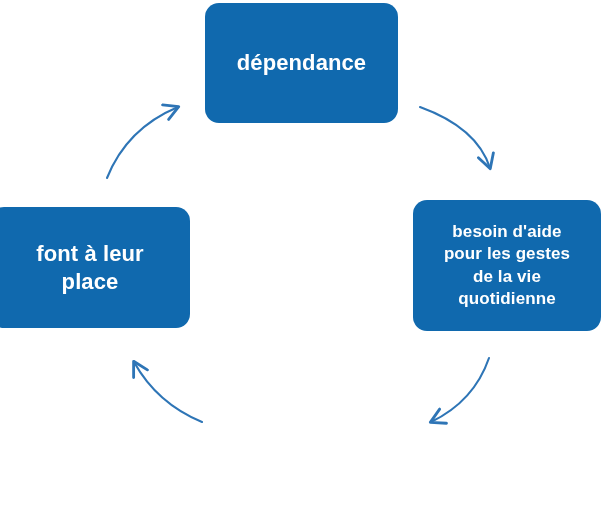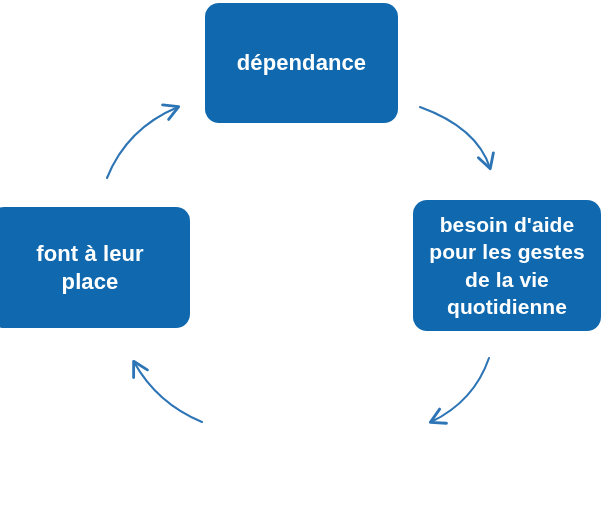--- a/index.html
+++ b/index.html
@@ -53,21 +53,21 @@
     height: 120px;
   }
   
   #node-besoin-aide {
     left: 413px;
     top: 200px;
     width: 188px;
     height: 131px;
   }
   #node-besoin-aide .node-label {
-    font-size: 21px;
+    font-size: 17px;
     line-height: 1.3;
   }
   
   #node-presence-soignants {
     left: 210px;
     top: 413px;
     width: 188px;
     height: 115px;
   }
   

